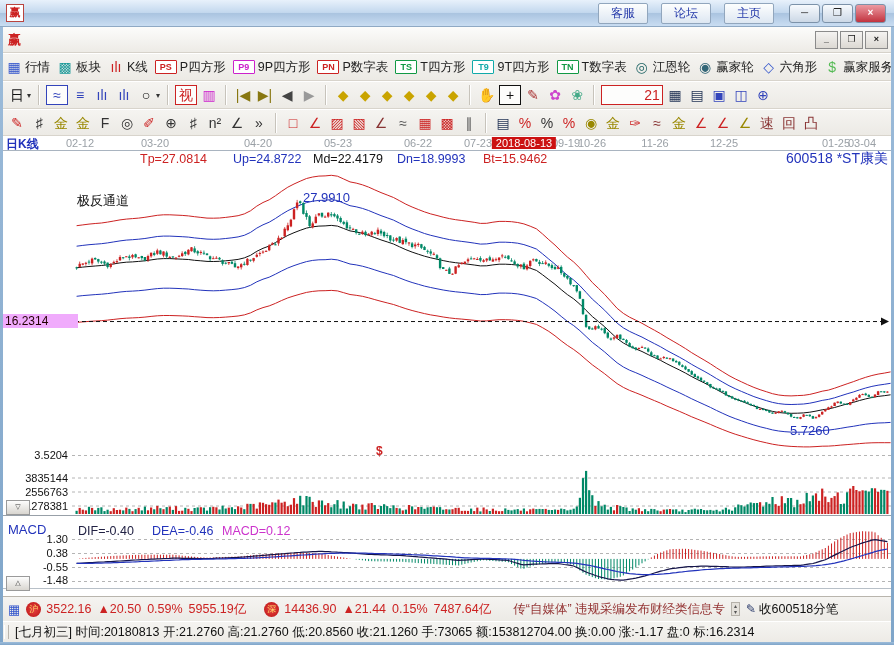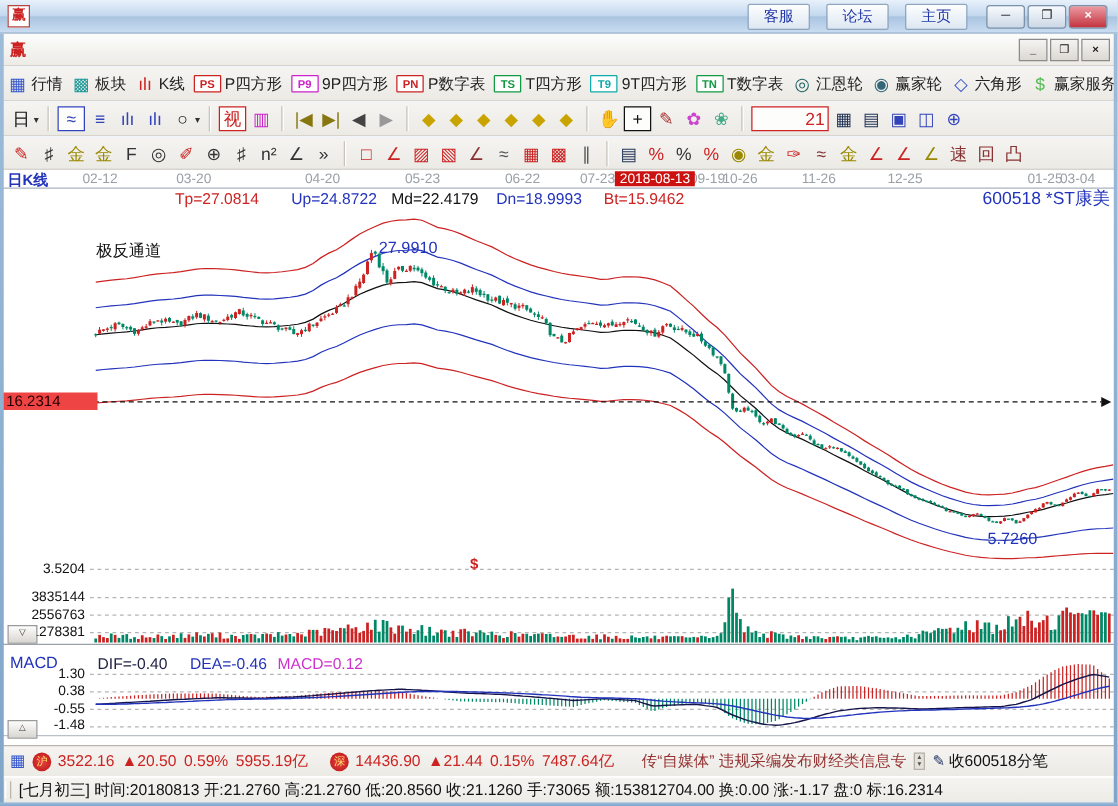--- a/index.html
+++ b/index.html
@@ -1309,21 +1309,21 @@
     <span class="clab" style="left: 77px; top: 16px; color: rgb(17, 17, 17); font-size: 13px; margin-top: 42px;">极反通道</span>
     <span class="clab" style="left: 140px; top: 16px; color: rgb(204, 34, 34); font-size: 12.5px;">Tp=27.0814</span>
     <span class="clab" style="left: 233px; top: 16px; color: rgb(34, 51, 187); font-size: 12.5px;">Up=24.8722</span>
     <span class="clab" style="left: 313px; top: 16px; color: rgb(17, 17, 17); font-size: 12.5px;">Md=22.4179</span>
     <span class="clab" style="left: 397px; top: 16px; color: rgb(34, 51, 187); font-size: 12.5px;">Dn=18.9993</span>
     <span class="clab" style="left: 483px; top: 16px; color: rgb(204, 34, 34); font-size: 12.5px;">Bt=15.9462</span>
     <span class="clab" style="right: 6px; top: 15px; color: rgb(34, 51, 187); font-size: 14px;">600518  *ST康美</span>
     <span class="clab" style="left: 303px; top: 55px; color: rgb(34, 51, 187); font-size: 13px;">27.9910</span>
     <span class="clab" style="left: 790px; top: 288px; color: rgb(34, 51, 187); font-size: 13px;">5.7260</span>
     <span class="clab" style="left: 376px; top: 308px; color: rgb(204, 34, 34); font-size: 12px; font-weight: bold;">$</span>
-    <span class="clab" style="left: 2px; top: 178px; color: rgb(34, 0, 0); font-size: 12px; background: #ef4444; padding: 0px 3px; width: 70px;">16.2314</span>
+    <span class="clab" style="left: 2px; top: 178px; color: rgb(34, 0, 0); font-size: 12px; background: #f0abfc; padding: 0px 3px; width: 70px;">16.2314</span>
     <span class="clab" style="right: 826px; top: 312px; color: rgb(17, 17, 17);">3.5204</span>
     <span class="clab" style="right: 826px; top: 335px; color: rgb(17, 17, 17);">3835144</span>
     <span class="clab" style="right: 826px; top: 349px; color: rgb(17, 17, 17);">2556763</span>
     <span class="clab" style="right: 826px; top: 363px; color: rgb(17, 17, 17);">1278381</span>
     <span class="clab" style="left: 8px; top: 387px; color: rgb(34, 51, 187); font-size: 13px;">MACD</span>
     <span class="clab" style="left: 78px; top: 388px; color: rgb(34, 34, 68); font-size: 12.5px;">DIF=-0.40</span>
     <span class="clab" style="left: 152px; top: 388px; color: rgb(34, 51, 187); font-size: 12.5px;">DEA=-0.46</span>
     <span class="clab" style="left: 222px; top: 388px; color: rgb(204, 51, 204); font-size: 12.5px;">MACD=0.12</span>
     <span class="clab" style="right: 826px; top: 396px; color: rgb(17, 17, 17);">1.30</span>
     <span class="clab" style="right: 826px; top: 410px; color: rgb(17, 17, 17);">0.38</span>

